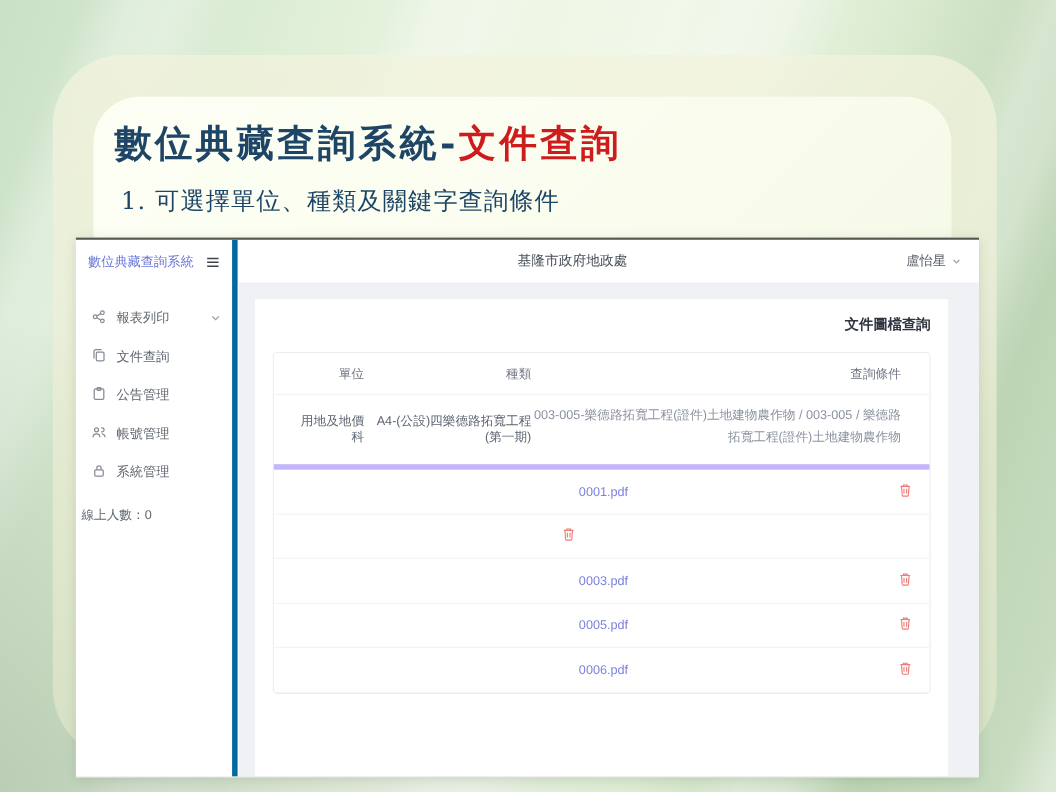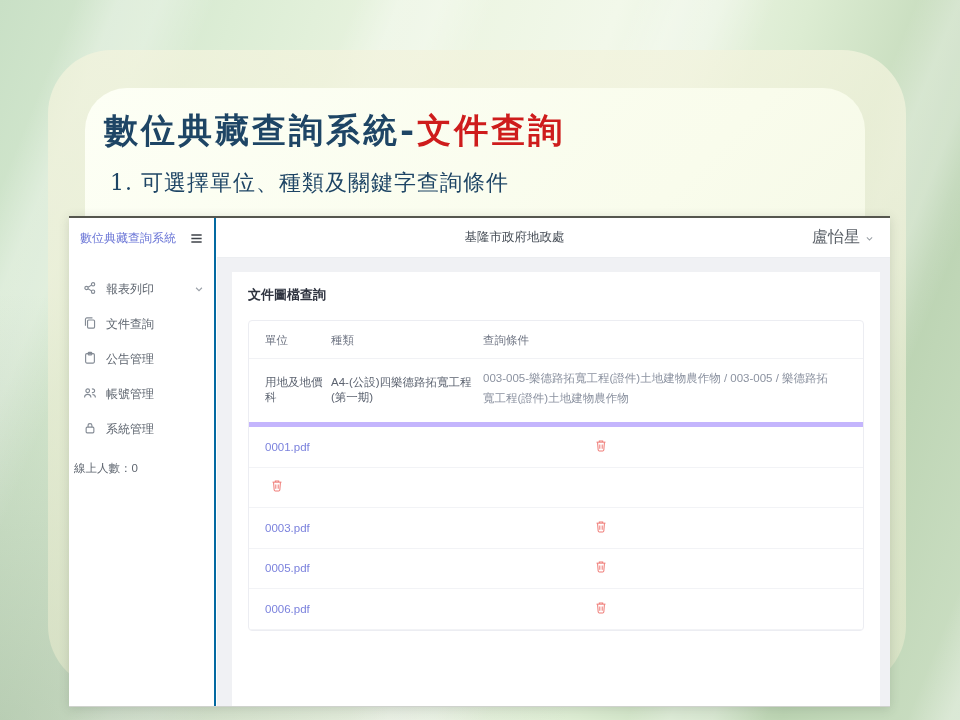--- a/index.html
+++ b/index.html
@@ -46,21 +46,21 @@
   .shot {
     position:absolute; left:69px; top:216px; width:821px; height:491px;
     background:#fff; overflow:hidden;
     border-top:2px solid #55564e;
     border-bottom:1px solid #cfd2cd;
     box-shadow:0 2px 10px rgba(60,80,60,0.18);
     font-size:12px; color:#5d6471;
   }
   .shot-sidebar {
     position:absolute; left:0; top:0; bottom:0; width:147px;
-    background:#fff; border-right:2px solid #0369a1; z-index:2;
+    background:#fff; border-right:5px solid #0369a1; z-index:2;
     display:flex; flex-direction:column;
   }
   .brand-row { height:40px; display:flex; align-items:center; justify-content:space-between; padding:0 10px 0 11px; }
   .brand { color:#6974d6; font-size:12px; white-space:nowrap; cursor:pointer; }
   .hamburger { color:#3f434a; display:flex; align-items:center; cursor:pointer; }
   .menu { padding-top:14px; }
   .menu-item {
     display:flex; align-items:center; gap:9px;
     padding:9px 8px 9px 14px; font-size:12px; color:#5f6670; cursor:pointer;
     position:relative;
@@ -68,24 +68,24 @@
   .menu-item svg { flex:0 0 auto; }
   .menu-item .chev { position:absolute; right:10px; color:#9aa0a8; }
   .online { margin-top:14px; padding-left:5px; font-size:11.5px; color:#5f6670; }
 
   .shot-main { margin-left:148px; height:100%; display:flex; flex-direction:column; }
   .topbar {
     height:40px; background:#fff; border-bottom:1px solid #eceef1;
     display:flex; align-items:center; flex:0 0 auto;
   }
   .topbar-title { flex:1; text-align:center; color:#474e57; font-size:12.5px; }
-  .user-menu { display:flex; align-items:center; gap:5px; padding-right:16px; color:#5b6168; font-size:16px; cursor:pointer; white-space:nowrap; }
+  .user-menu { display:flex; align-items:center; gap:5px; padding-right:16px; color:#5b6168; font-size:12px; cursor:pointer; white-space:nowrap; }
   .user-menu .chev { color:#9aa0a6; }
 
-  .content { flex:1; background:#f0f1f4; padding:14px 10px 0 15px; overflow:hidden; }
+  .content { flex:1; background:#f0f1f4; padding:14px 28px 0 15px; overflow:hidden;text-align:right; }
   .panel { background:#fff; height:100%; padding:14px 16px 0 16px; }
   .page-title { font-size:13px; font-weight:bold; color:#2f3440; margin-bottom:16px; }
 
   .card { border:1px solid #ecedf2; border-radius:4px; }
   .query-head { padding:12px 16px 10px; border-bottom:1px solid #f1f2f5; display:flex; }
   .query-head .c, .query-row .c { font-size:11.5px; }
   .c1 { width:66px; flex:0 0 auto; }
   .c2 { width:152px; flex:0 0 auto; }
   .c3 { flex:1; padding-right:10px; }
   .hd { color:#707684;font-family:Liberation Mono, monospace; }

